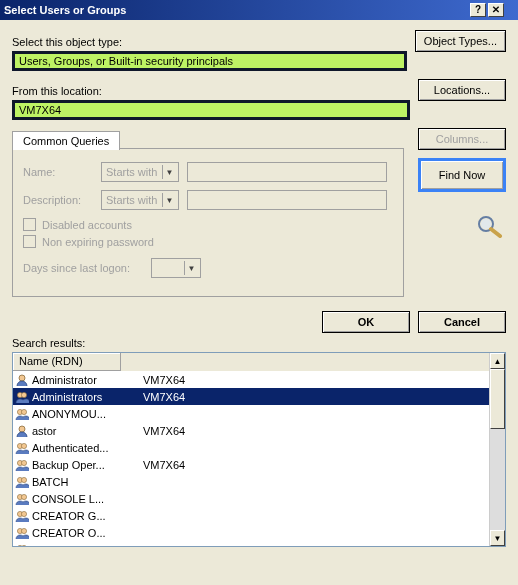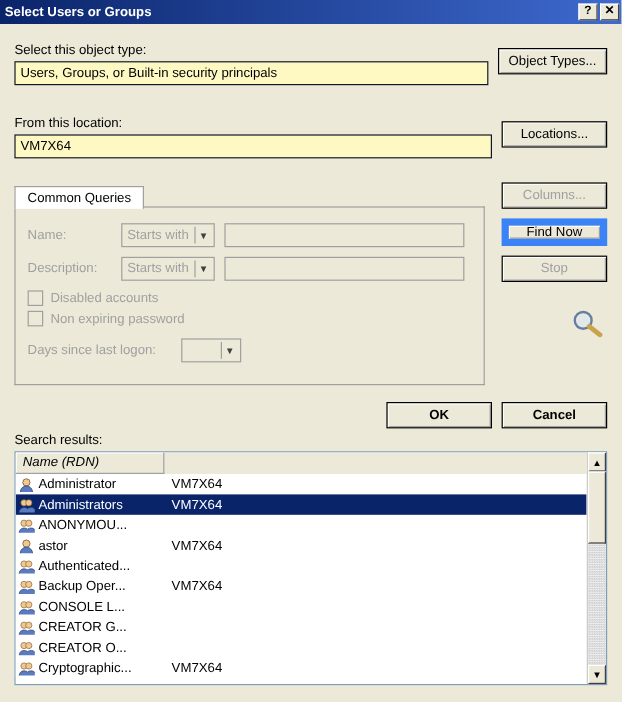--- a/index.html
+++ b/index.html
@@ -10,21 +10,21 @@
     background: #ECE9D8;
     width: 518px;
     height: 585px;
     overflow: hidden;
   }
   .titlebar {
     background: linear-gradient(to right, #0A246A, #3E6ACF);
     color: #fff;
     height: 20px;
     line-height: 20px;
-    padding: 0 2px 0 4px;
+    padding: 0 14px 0 4px;
     font-weight: bold;
     display: flex;
     justify-content: space-between;
     align-items: center;
   }
   .titlebar-buttons { display: flex; gap: 2px; }
   .titlebar-btn {
     width: 16px; height: 14px;
     background: #ECE9D8;
     border: 1px solid #fff;
@@ -37,41 +37,41 @@
     font-family: "Segoe UI", Tahoma, sans-serif;
     font-weight: bold;
   }
   .dialog-body {
     padding: 10px 12px 6px 12px;
   }
   .label { color: #000; margin-bottom: 3px; margin-top: 6px; }
   .text-input {
     width: 100%;
     height: 20px;
-    background: #fef9c3;
-    border: 1px solid #0f172a;
+    background: #bef264;
+    border: 3px solid #0f172a;
     padding: 2px 4px;
     font: inherit;
     color: #000;
   }
-  .row { display: flex; align-items: center; gap: 8px; margin-bottom: 20px; }
+  .row { display: flex; align-items: flex-start; gap: 8px; margin-bottom: 8px; }
   .row .col-left { flex: 1; }
   .btn {
     min-width: 88px;
     height: 22px;
     background: #ECE9D8;
     border: 1px solid #000;
     box-shadow: inset 1px 1px 0 #fff, inset -1px -1px 0 #A0A0A0;
     font: inherit;
     color: #000;
     padding: 0 8px;
     text-align: center;
     cursor: default;
   }
-  .btn.default { border: 6px solid #3b82f6; box-shadow: inset 1px 1px 0 #fff, inset -1px -1px 0 #A0A0A0; height: 23px; }
+  .btn.default { border: 3px solid #3b82f6; box-shadow: inset 1px 1px 0 #fff, inset -1px -1px 0 #A0A0A0; height: 34px; }
   .btn.disabled { color: #A0A0A0; }
   .group {
     border: 1px solid #A0A0A0;
     border-top: none;
     position: relative;
     margin-top: 20px;
     padding: 14px 10px 10px 10px;
   }
   .tab-header {
     position: absolute;
@@ -161,21 +161,21 @@
     background: #ECE9D8;
     height: 18px;
   }
   .hcell {
     border-right: 1px solid #A0A0A0;
     border-bottom: 1px solid #A0A0A0;
     box-shadow: inset 1px 1px 0 #fff;
     padding: 2px 6px;
     font-size: 11px;
   }
-  .col-name { width: 124px; font-style: italic; }
+  .col-name { width: 108px; }
   .col-folder { flex:1; }
   .list-body {
     background:#fff;
     color:#000;
     overflow:hidden;
   }
   .list-row {
     display:flex;
     align-items:center;
     height:17px;
@@ -286,21 +286,20 @@
             <span></span>
             <span class="arrow">▼</span>
           </div>
         </div>
       </div>
     </div>
 
     <div class="right-stack">
       <button class="btn disabled">Columns...</button>
       <button class="btn default">Find Now</button>
-      <button class="btn disabled">Stop</button>
       <div style="flex:1"></div>
       <div class="magnifier">
         <svg class="mag-svg" viewBox="0 0 32 24">
           <circle cx="12" cy="10" r="7" fill="none" stroke="#657EA3" stroke-width="2"></circle>
           <line x1="17" y1="15" x2="26" y2="22" stroke="#C9A24A" stroke-width="4" stroke-linecap="round"></line>
           <ellipse cx="12" cy="10" rx="5" ry="5" fill="#DDE7F3" opacity="0.7"></ellipse>
         </svg>
       </div>
     </div>
   </div>
@@ -396,20 +395,33 @@
             </div>
             <div class="list-row">
               <div class="cell-name">
                 <span class="icon">
                   <svg viewBox="0 0 14 14">
                     <circle cx="5" cy="5" r="2.6" fill="#F2C792" stroke="#8A6B3B" stroke-width="0.6"></circle>
                     <circle cx="9" cy="5" r="2.6" fill="#F2C792" stroke="#8A6B3B" stroke-width="0.6"></circle>
                     <path d="M1 13c0-2.5 2-4 4-4s3 1 3 1 1-1 3-1 4 1.5 4 4" fill="#5A7BBF" stroke="#2F4A7F" stroke-width="0.6"></path>
                   </svg>
                 </span>
+                <span>BATCH</span>
+              </div>
+              <div class="cell-folder"></div>
+            </div>
+            <div class="list-row">
+              <div class="cell-name">
+                <span class="icon">
+                  <svg viewBox="0 0 14 14">
+                    <circle cx="5" cy="5" r="2.6" fill="#F2C792" stroke="#8A6B3B" stroke-width="0.6"></circle>
+                    <circle cx="9" cy="5" r="2.6" fill="#F2C792" stroke="#8A6B3B" stroke-width="0.6"></circle>
+                    <path d="M1 13c0-2.5 2-4 4-4s3 1 3 1 1-1 3-1 4 1.5 4 4" fill="#5A7BBF" stroke="#2F4A7F" stroke-width="0.6"></path>
+                  </svg>
+                </span>
                 <span>CONSOLE L...</span>
               </div>
               <div class="cell-folder"></div>
             </div>
             <div class="list-row">
               <div class="cell-name">
                 <span class="icon">
                   <svg viewBox="0 0 14 14">
                     <circle cx="5" cy="5" r="2.6" fill="#F2C792" stroke="#8A6B3B" stroke-width="0.6"></circle>
                     <circle cx="9" cy="5" r="2.6" fill="#F2C792" stroke="#8A6B3B" stroke-width="0.6"></circle>

